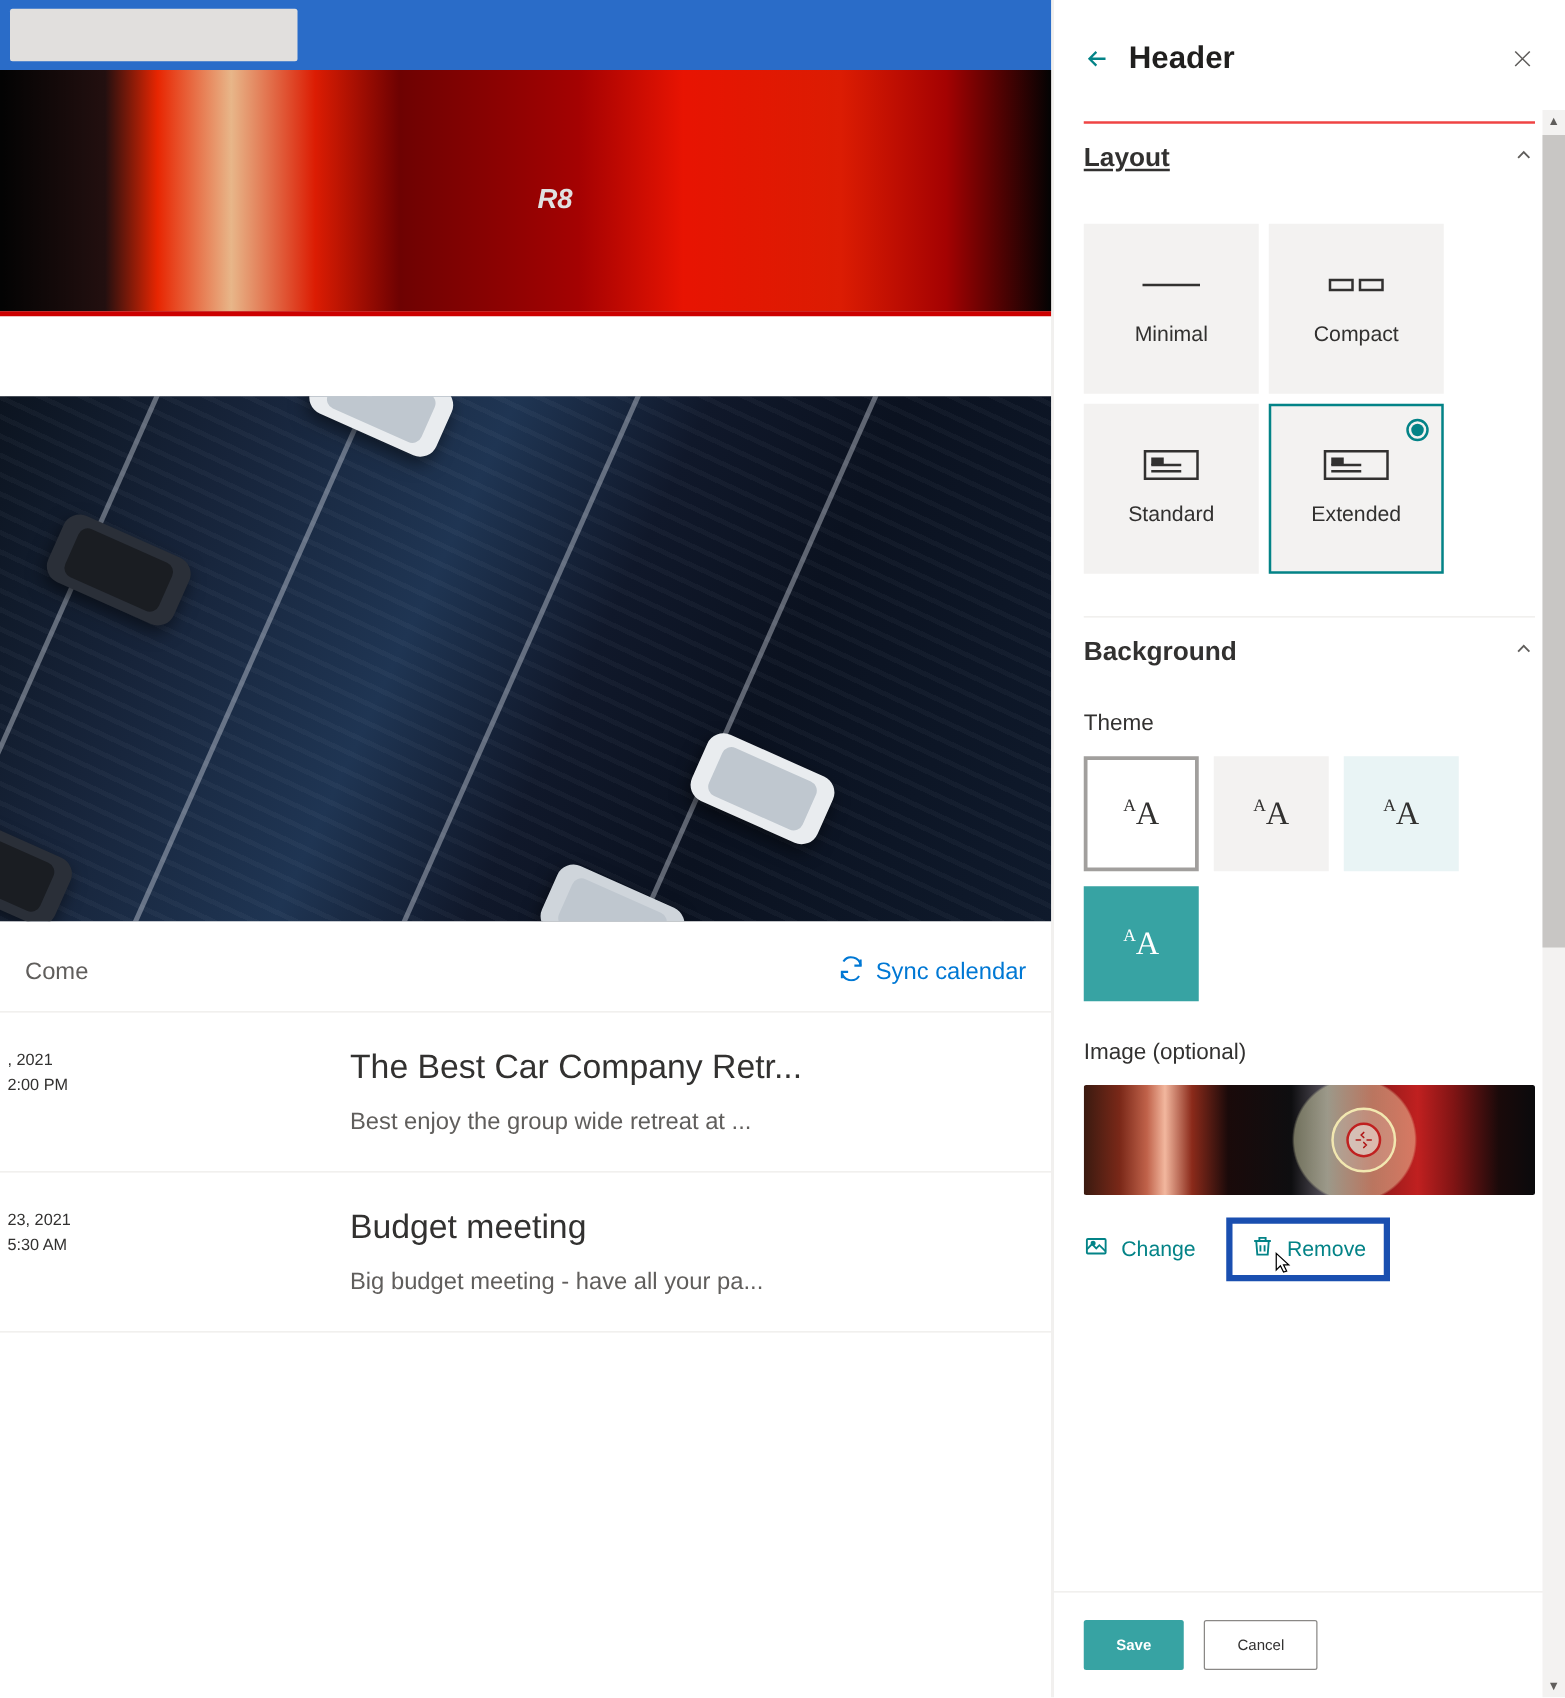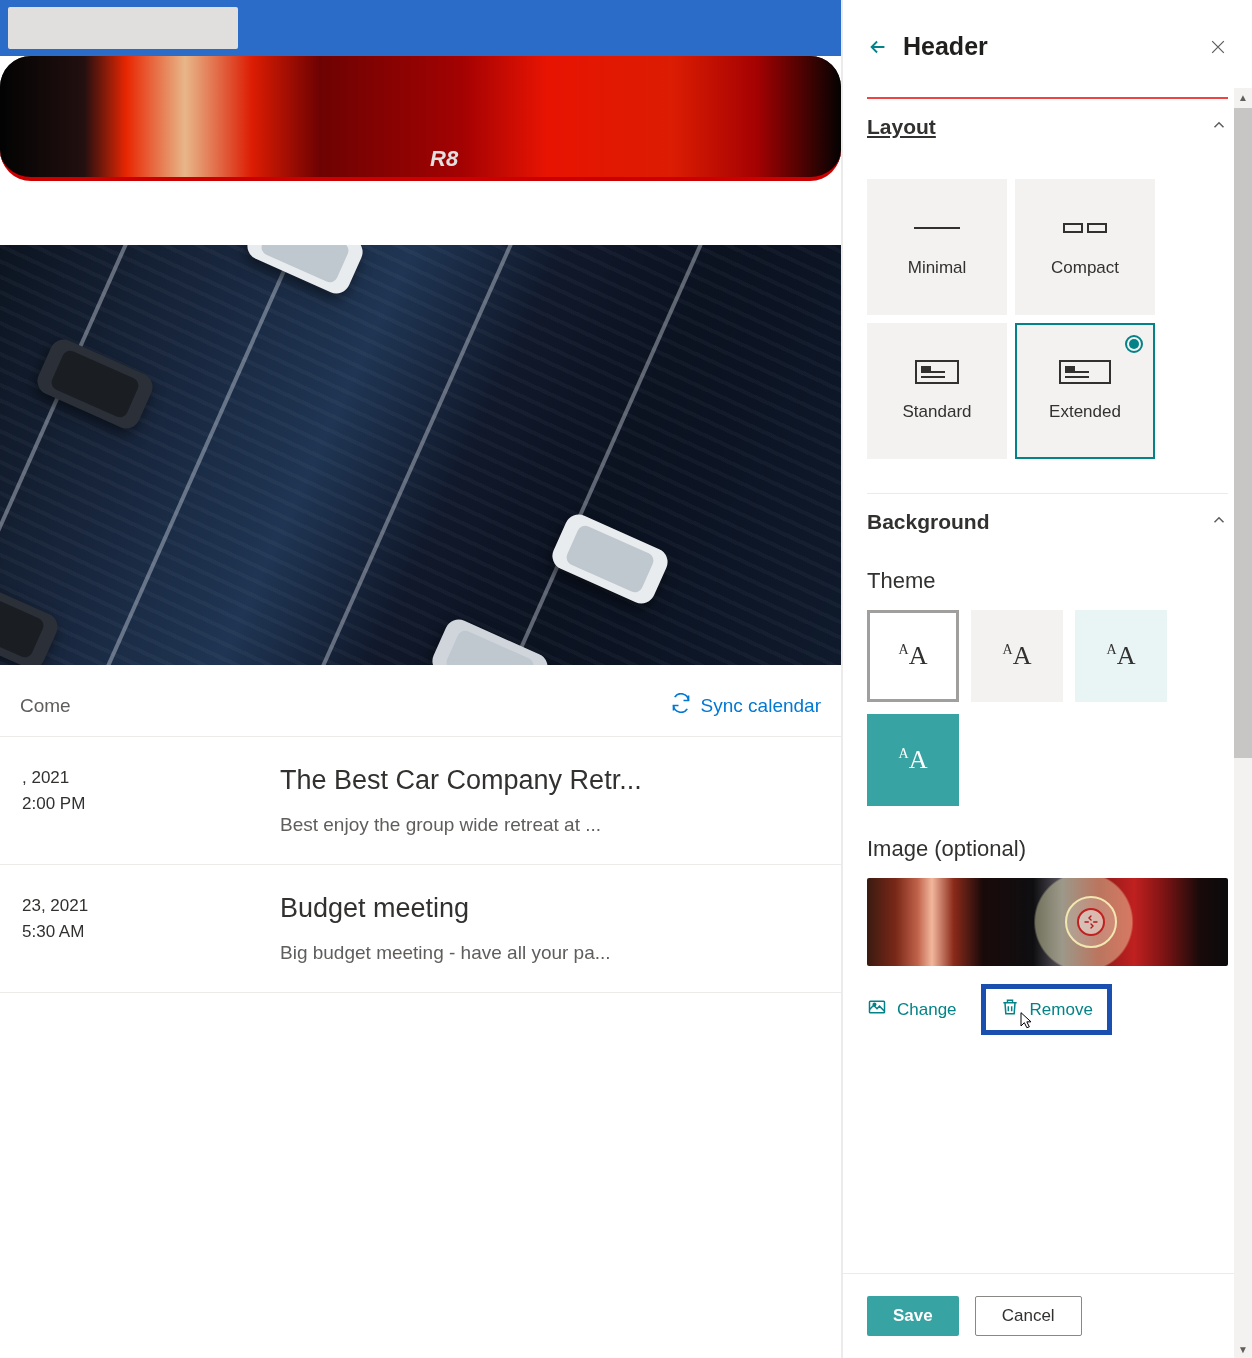--- a/index.html
+++ b/index.html
@@ -30,39 +30,38 @@
       padding-left: 8px;
     }
     .top-bar-box {
       width: 230px;
       height: 42px;
       background: #e1dfdd;
       border-radius: 2px;
     }
 
     .header-image {
-      height: 125px;
+      height: 197px;
       background:
         linear-gradient(90deg,
           rgba(0,0,0,0.85) 0%,
           rgba(190,0,0,0.1) 10%,
           rgba(255,40,0,0.9) 15%,
           rgba(255,200,150,0.9) 22%,
           rgba(255,30,0,0.85) 30%,
           rgba(120,0,0,0.9) 38%,
           rgba(180,0,0,0.9) 55%,
           rgba(255,20,0,0.9) 65%,
           rgba(255,30,0,0.85) 80%,
           rgba(180,0,0,0.9) 90%,
           rgba(0,0,0,0.85) 100%),
         linear-gradient(#111,#111);
       border-bottom: 4px solid #c00;
       position: relative;
       overflow: hidden;
-      border-radius: 31px;
     }
     .badge-r8 {
       position: absolute;
       left: 430px;
       top: 90px;
       font-family: Arial, sans-serif;
       font-weight: 700;
       font-size: 22px;
       color: #cfcfcf;
     }
@@ -128,23 +127,23 @@
     }
     .sync svg { width: 20px; height: 20px; }
 
     .event-row {
       display: flex;
       border-bottom: 1px solid #edebe9;
       padding: 28px 0;
     }
     .event-date {
       width: 280px;
-      padding-left: 22px;
+      padding-left: 6px;
       padding-right: 24px;
-      font-size: 17px;
+      font-size: 13px;
       color: #323130;
       line-height: 1.5;
     }
     .event-body { flex: 1; padding-right: 52px; }
     .event-title {
       font-size: 27px;
       font-weight: 400;
       color: #323130;
       margin-bottom: 18px;
     }
@@ -261,21 +260,21 @@
     }
     .gl-standard::before, .gl-extended::before{
       content:""; position:absolute; left:4px; top:4px; width:10px; height:6px; background:#323130;
     }
     .gl-standard::after, .gl-extended::after{
       content:""; position:absolute; left:4px; bottom:4px; width:24px; height:2px; background:#323130; box-shadow: 0 -5px 0 #323130;
     }
     .gl-extended{ width:52px;}
 
     .label {
-      font-size: 22px;
+      font-size: 18px;
       color: #323130;
       margin: 22px 0 16px;
     }
 
     .theme-grid {
       display: flex;
       flex-wrap: wrap;
       gap: 12px;
       margin-bottom: 30px;
     }
@@ -349,21 +348,21 @@
 
     .footer {
       display: flex;
       gap: 16px;
       padding: 22px 24px;
       border-top: 1px solid #edebe9;
     }
     .btn {
       height: 40px;
       padding: 4px 26px;
-      font-size: 17px;
+      font-size: 12px;
       border-radius: 2px;
       cursor: pointer;
       display: flex;
       align-items: center;
     }
     .btn-primary {
       background: #37a3a3;
       color: #fff;
       font-weight: 600;
       border: none;

